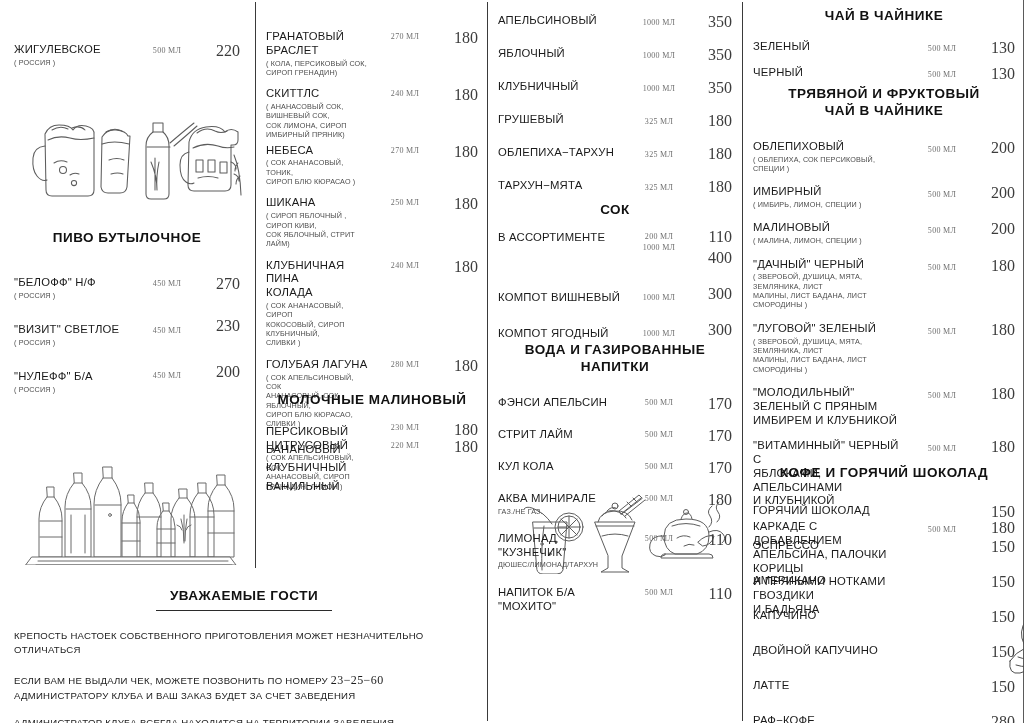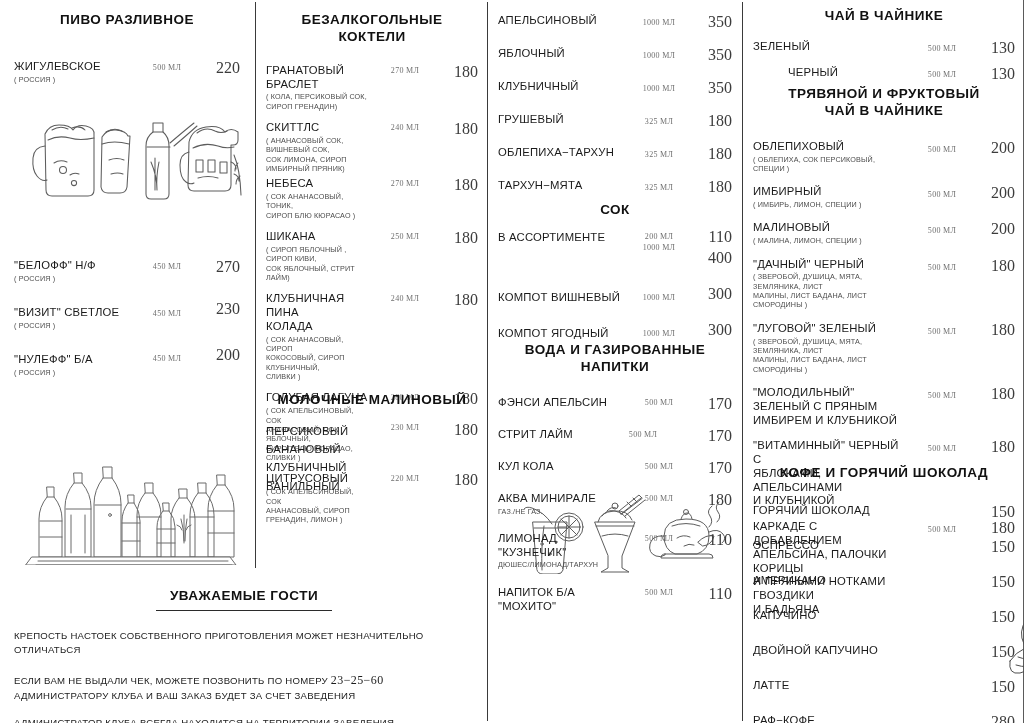--- a/index.html
+++ b/index.html
@@ -58,21 +58,20 @@
 <div class="page">
 
   <div class="vline" style="left:255px;top:2px;height:566px;"></div>
   <div class="vline" style="left:487px;top:2px;height:719px;"></div>
   <div class="vline" style="left:742px;top:2px;height:719px;"></div>
   <div class="outer-border" style="right:0;top:0;width:1px;height:723px;"></div>
 
   <div class="col" style="left:0;width:255px;">
 
     <div style="position:absolute;left:14px;top:12px;width:226px;">
-      <div class="sec-title">ПИВО РАЗЛИВНОЕ</div>
       <div class="row" style="margin-top:31px;">
         <div class="nm">
           <div class="t">ЖИГУЛЕВСКОЕ</div>
           <div class="d">( РОССИЯ )</div>
         </div>
         <div class="vol" style="padding-top:2px;">500 МЛ</div>
         <div class="price">220</div>
       </div>
     </div>
 
@@ -105,20 +104,21 @@
           <path d="M185 33 q9 -7 18 -2 q6 3 12 0"></path>
           <path d="M184 60 l7 0 l0 12 l-7 0 z M196 60 l7 0 l0 12 l-7 0 z M208 62 l7 0 l0 11 l-7 0 z"></path>
           <path d="M186 78 q10 -3 20 0"></path>
 
           <path d="M222 55 q6 14 7 40 M219 62 q5 2 5 7 M226 63 q-3 3 -3 8 M222 74 q5 2 5 7 M228 76 q-4 3 -4 8"></path>
         </g>
       </svg>
     </div>
 
     <div style="position:absolute;left:14px;top:230px;width:226px;">
+      <div class="sec-title">ПИВО БУТЫЛОЧНОЕ</div>
 
       <div class="row" style="margin-top:29px;">
         <div class="nm">
           <div class="t">"БЕЛОФФ" Н/Ф</div>
           <div class="d">( РОССИЯ )</div>
         </div>
         <div class="vol" style="padding-top:2px;">450 МЛ</div>
         <div class="price">270</div>
       </div>
 
@@ -169,21 +169,20 @@
           <path d="M18 142 l198 0 l6 8 l-210 0 z" fill="#ffffff"></path>
           <path d="M22 150 l196 0"></path>
           <path d="M24 146 l190 0"></path>
         </g>
       </svg>
     </div>
   </div>
 
   <div class="col" style="left:256px;width:231px;">
     <div style="position:absolute;left:10px;top:12px;width:212px;">
-      <div class="sec-title">БЕЗАЛКОГОЛЬНЫЕ КОКТЕЛИ</div>
       <div id="c2-items" style="margin-top:18px;">
           <div class="row" style="margin-top: 4px;">
             <div class="nm">
               <div class="t">ГРАНАТОВЫЙ БРАСЛЕТ</div>
               <div class="d">( КОЛА, ПЕРСИКОВЫЙ СОК,
 СИРОП ГРЕНАДИН)</div>
             </div>
             <div class="vol" style="padding-top: 1px;">270 МЛ</div>
             <div class="price">180</div>
           </div>
@@ -387,21 +386,21 @@
       <div class="sec-title" style="white-space:pre-line;">ВОДА И ГАЗИРОВАННЫЕ
 НАПИТКИ</div>
       <div id="c3-s2" style="margin-top:20px;">
           <div class="row" style="margin-top: 2px;">
             <div class="nm">
               <div class="t">ФЭНСИ АПЕЛЬСИН</div>
             </div>
             <div class="vol" style="padding-top: 1px;">500 МЛ</div>
             <div class="price">170</div>
           </div>
-          <div class="row" style="margin-top: 16px; gap: 16px;">
+          <div class="row" style="margin-top: 16px;">
             <div class="nm">
               <div class="t">СТРИТ ЛАЙМ</div>
             </div>
             <div class="vol" style="padding-top: 1px;">500 МЛ</div>
             <div class="price">170</div>
           </div>
           <div class="row" style="margin-top: 16px;">
             <div class="nm">
               <div class="t">КУЛ КОЛА</div>
             </div>
@@ -496,21 +495,21 @@
     <div style="position:absolute;left:10px;top:8px;width:262px;">
       <div class="sec-title">ЧАЙ В ЧАЙНИКЕ</div>
       <div id="c4-s0" style="margin-top:15px;">
           <div class="row" style="margin-top: 4px;">
             <div class="nm">
               <div class="t">ЗЕЛЕНЫЙ</div>
             </div>
             <div class="vol" style="padding-top: 3px;">500 МЛ</div>
             <div class="price">130</div>
           </div>
-          <div class="row" style="margin-top: 10px; margin-left: 35px;">
+          <div class="row" style="margin-top: 10px;">
             <div class="nm">
               <div class="t">ЧЕРНЫЙ</div>
             </div>
             <div class="vol" style="padding-top: 3px;">500 МЛ</div>
             <div class="price">130</div>
           </div>
         </div>
     </div>
 
     <div style="position:absolute;left:10px;top:86px;width:262px;">

